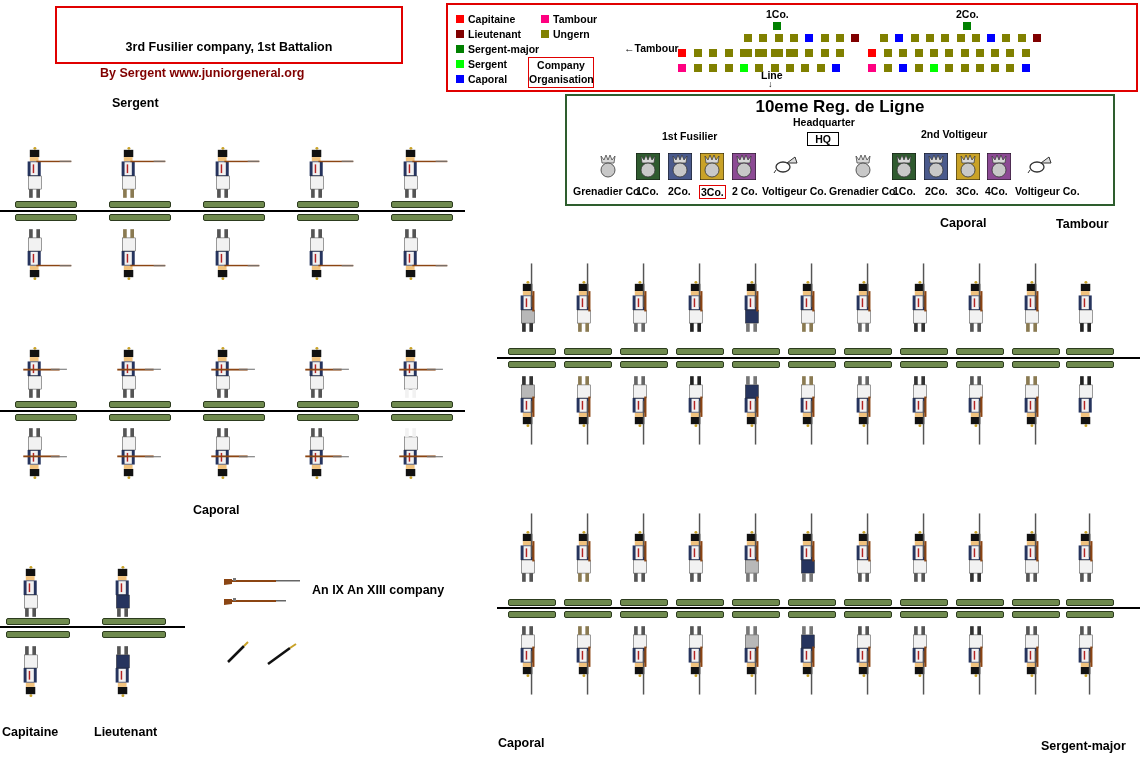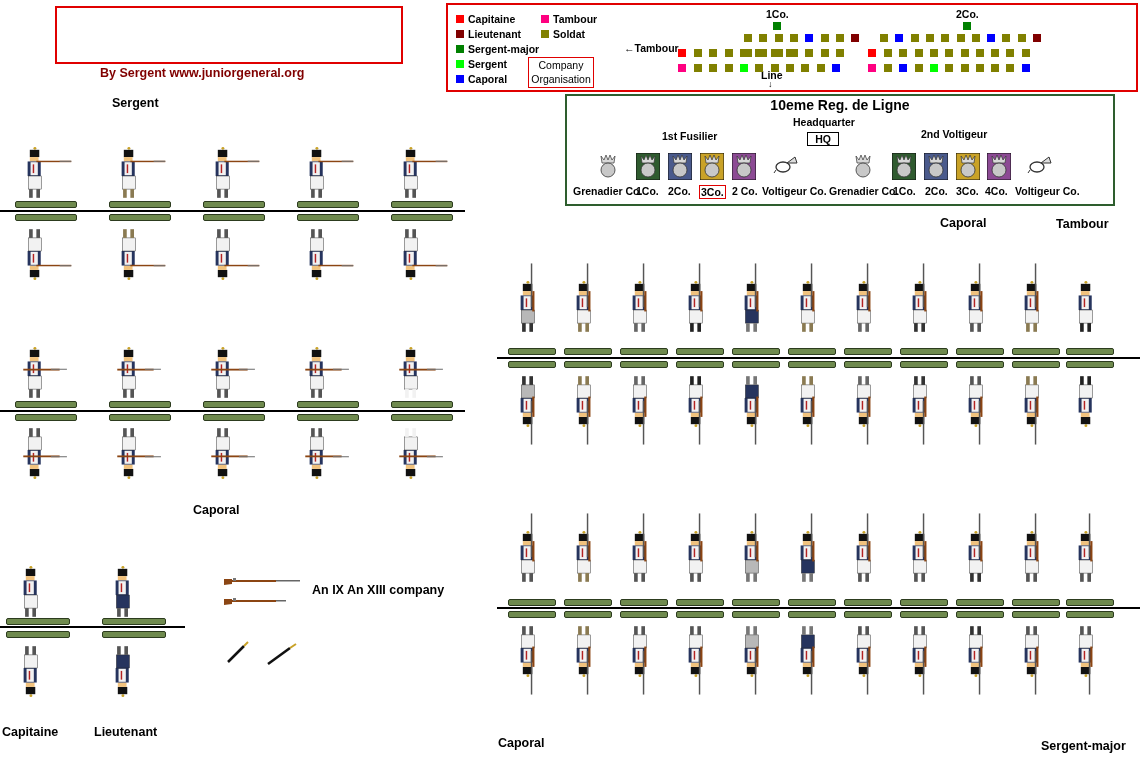--- a/index.html
+++ b/index.html
@@ -8,35 +8,36 @@
   
   #title-box{left:55px;top:6px;width:344px;height:54px;border:2px solid #e00000;}
   #title-main{left:0;top:3px;width:100%;text-align:center;font-size:19px;font-weight:bold;}
   #title-sub{left:0;top:32px;width:100%;text-align:center;font-size:12.5px;font-weight:bold;}
   #byline{left:100px;top:66px;font-size:12.5px;font-weight:bold;color:#800000;}
   .label{font-size:12.5px;font-weight:bold;white-space:nowrap;}
   
   #legend-box{left:446px;top:3px;width:688px;height:85px;border:2px solid #e00000;}
   .leg-item{font-size:10.5px;font-weight:bold;display:flex;align-items:center;gap:4px;white-space:nowrap;}
   .sw{width:8px;height:8px;display:inline-block;}
-  #co-org{left:80px;top:52px;width:64px;height:29px;border:1px solid #e00000;font-size:10.5px;font-weight:normal;text-align:center;line-height:14px;}
+  #co-org{left:80px;top:52px;width:64px;height:29px;border:1px solid #e00000;font-size:10.5px;font-weight:bold;text-align:center;line-height:14px;}
   .grid-sq{position:absolute;width:8px;height:8px;}
   
   #org-box{left:565px;top:94px;width:546px;height:108px;border:2px solid #2e5e2e;}
   .org-label{font-size:10.5px;font-weight:bold;white-space:nowrap;}
   .hl{border:1px solid #e00000;padding:0 1px;}
   
   .hline{position:absolute;height:2px;background:#000;}
   .base{position:absolute;height:5px;background:#6f8a4e;border:1px solid #2c3b1e;border-radius:2px;}
   .fig{position:absolute;}
 </style>
 </head>
 <body>
 
 <div id="title-box" class="abs">
+  <div id="title-sub" class="abs">3rd Fusilier company, 1st Battalion</div>
 </div>
 <div id="byline" class="abs">By Sergent www.juniorgeneral.org</div>
 
 <div id="legend-box" class="abs">
   <div class="abs leg-item" style="left:8px;top:8px">
     <span class="sw" style="background:#ff0000"></span>
       <span>Capitaine</span>
     </div>
   <div class="abs leg-item" style="left:8px;top:23px">
     <span class="sw" style="background:#800000"></span>
@@ -53,21 +54,21 @@
   <div class="abs leg-item" style="left:8px;top:68px">
     <span class="sw" style="background:#0000ff"></span>
       <span>Caporal</span>
     </div>
   <div class="abs leg-item" style="left:93px;top:8px">
     <span class="sw" style="background:#ff0080"></span>
       <span>Tambour</span>
     </div>
   <div class="abs leg-item" style="left:93px;top:23px">
     <span class="sw" style="background:#808000"></span>
-      <span>Soldat</span>
+      <span>Ungern</span>
     </div>
   <div id="co-org" class="abs">
     <div>Company</div>
     <div>Organisation</div>
   </div>
   <div class="abs leg-item" style="left:176px;top:37px">←Tambour</div>
   <div class="abs leg-item" style="left:313px;top:64px">Line</div>
   <div class="abs leg-item" style="left:320px;top:74px;font-size:9px">↓</div>
   <div class="abs leg-item" style="left:318px;top:3px">1Co.</div>
   <div class="abs leg-item" style="left:508px;top:3px">2Co.</div>
@@ -142,21 +143,21 @@
       <div class="grid-sq" style="left: 497.2px; top: 59px; background: rgb(128, 128, 0);"></div>
       <div class="grid-sq" style="left: 512.5px; top: 59px; background: rgb(128, 128, 0);"></div>
       <div class="grid-sq" style="left: 527.8px; top: 59px; background: rgb(128, 128, 0);"></div>
       <div class="grid-sq" style="left: 543.1px; top: 59px; background: rgb(128, 128, 0);"></div>
       <div class="grid-sq" style="left: 558.4px; top: 59px; background: rgb(128, 128, 0);"></div>
       <div class="grid-sq" style="left: 573.7px; top: 59px; background: rgb(0, 0, 255);"></div>
     </div>
 </div>
 
 <div id="org-box" class="abs">
-  <div class="abs" style="left:0;top:1px;width:100%;text-align:center;font-size:14px;font-weight:bold">10eme Reg. de Ligne</div>
+  <div class="abs" style="left:0;top:1px;width:100%;text-align:center;font-size:17px;font-weight:bold">10eme Reg. de Ligne</div>
   <div class="abs org-label" style="left:226px;top:20px">Headquarter</div>
   <div class="abs org-label" style="left:240px;top:36px;width:30px;height:12px;border:1px solid #000;text-align:center;line-height:12px">HQ</div>
   <div class="abs org-label" style="left:95px;top:34px">1st Fusilier</div>
   <div class="abs org-label" style="left:354px;top:32px">2nd Voltigeur</div>
   <div id="bat1" class="abs" style="left:0;top:0">
       <div class="abs" style="left: 29px; top: 57px;"><svg width="24" height="27" viewBox="0 0 24 27">
 
     <path d="M6 10 L5 3 L8 7 L10 2 L12 7 L14 2 L16 7 L19 3 L18 10 Z" fill="#d8d8d8" stroke="#333" stroke-width="0.7"></path>
     <circle cx="12" cy="17" r="7" fill="#c8c8c8" stroke="#333" stroke-width="0.8"></circle>
         </svg></div>

